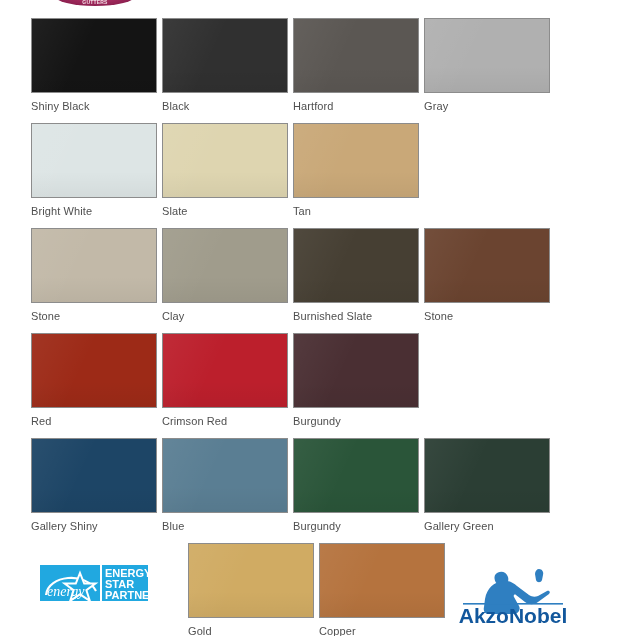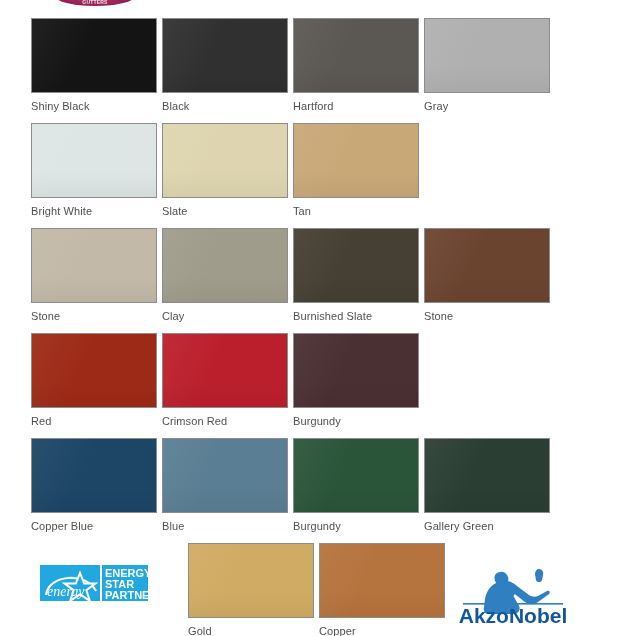--- a/index.html
+++ b/index.html
@@ -171,21 +171,21 @@
     </div>
     <div class="swatch-cell">
       <div class="swatch-chip" style="background-color: rgb(74, 47, 51);"></div>
       <div class="swatch-label">Burgundy</div>
     </div>
   </div>
 
   <div class="swatch-row">
     <div class="swatch-cell">
       <div class="swatch-chip" style="background-color: rgb(29, 69, 102);"></div>
-      <div class="swatch-label">Copper Blue</div>
+      <div class="swatch-label">Gallery Shiny</div>
     </div>
     <div class="swatch-cell">
       <div class="swatch-chip" style="background-color: rgb(90, 126, 147);"></div>
       <div class="swatch-label">Blue</div>
     </div>
     <div class="swatch-cell">
       <div class="swatch-chip" style="background-color: rgb(42, 85, 57);"></div>
       <div class="swatch-label">Burgundy</div>
     </div>
     <div class="swatch-cell">

